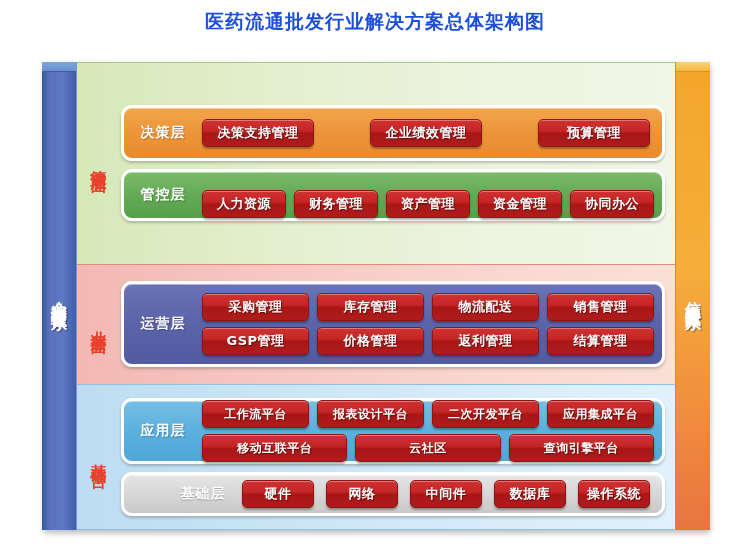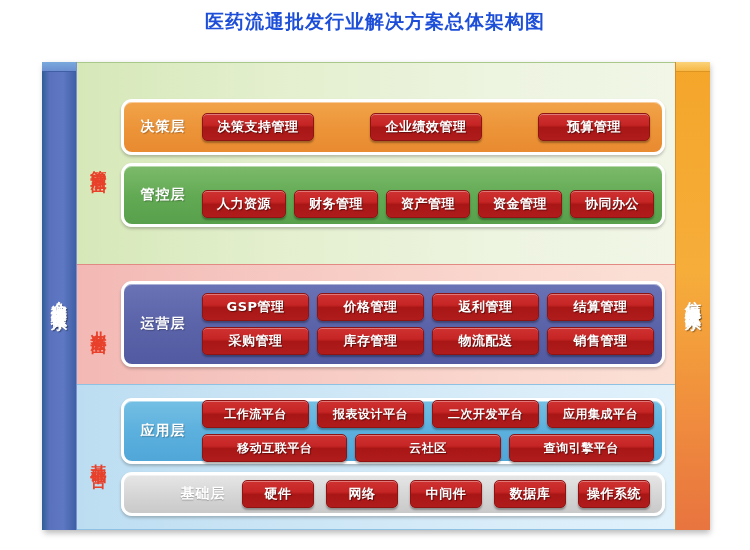--- a/index.html
+++ b/index.html
@@ -172,21 +172,21 @@
     justify-content: space-between;
     gap: 8px;
   }
 
   
   #panel-decision {
     height: 56px;
     background: linear-gradient(to bottom, #f2a44a 0%, #ec9338 55%, #e98b30 100%);
   }
   #panel-control {
-    height: 64px;
+    height: 52px;
     background: linear-gradient(to bottom, #7cba6a 0%, #61a953 55%, #58a04b 100%);
   }
   #panel-ops {
     height: 86px;
     background: linear-gradient(to bottom, #6a73b5 0%, #5a62a8 55%, #525aa1 100%);
   }
   #panel-app {
     height: 66px;
     background: linear-gradient(to bottom, #74bfe4 0%, #5aafdd 55%, #50a7d8 100%);
   }
@@ -281,30 +281,30 @@
     <div class="section" id="section-biz">
       <div class="section-label">
         <span>业务层面</span>
       </div>
       <div class="section-body">
 
         <div class="layer-panel" id="panel-ops">
           <div class="layer-name">运营层</div>
           <div class="layer-rows">
             <div class="layer-row ops-row">
+              <div class="module-btn">采购管理</div>
+              <div class="module-btn">库存管理</div>
+              <div class="module-btn">物流配送</div>
+              <div class="module-btn">销售管理</div>
+            </div>
+            <div class="layer-row ops-row">
               <div class="module-btn">GSP管理</div>
               <div class="module-btn">价格管理</div>
               <div class="module-btn">返利管理</div>
               <div class="module-btn">结算管理</div>
-            </div>
-            <div class="layer-row ops-row">
-              <div class="module-btn">采购管理</div>
-              <div class="module-btn">库存管理</div>
-              <div class="module-btn">物流配送</div>
-              <div class="module-btn">销售管理</div>
             </div>
           </div>
         </div>
 
       </div>
     </div>
 
     <div class="section" id="section-base">
       <div class="section-label">
         <span>基础平台</span>

